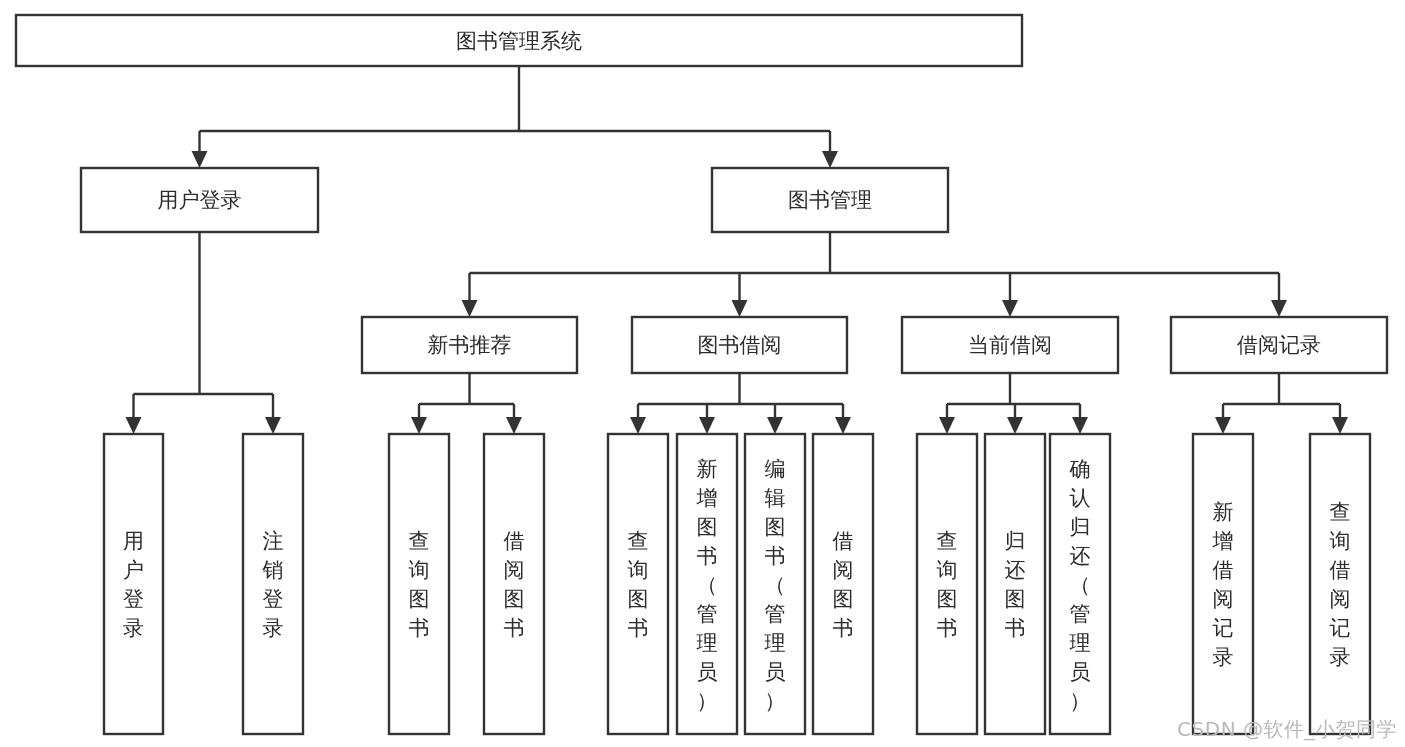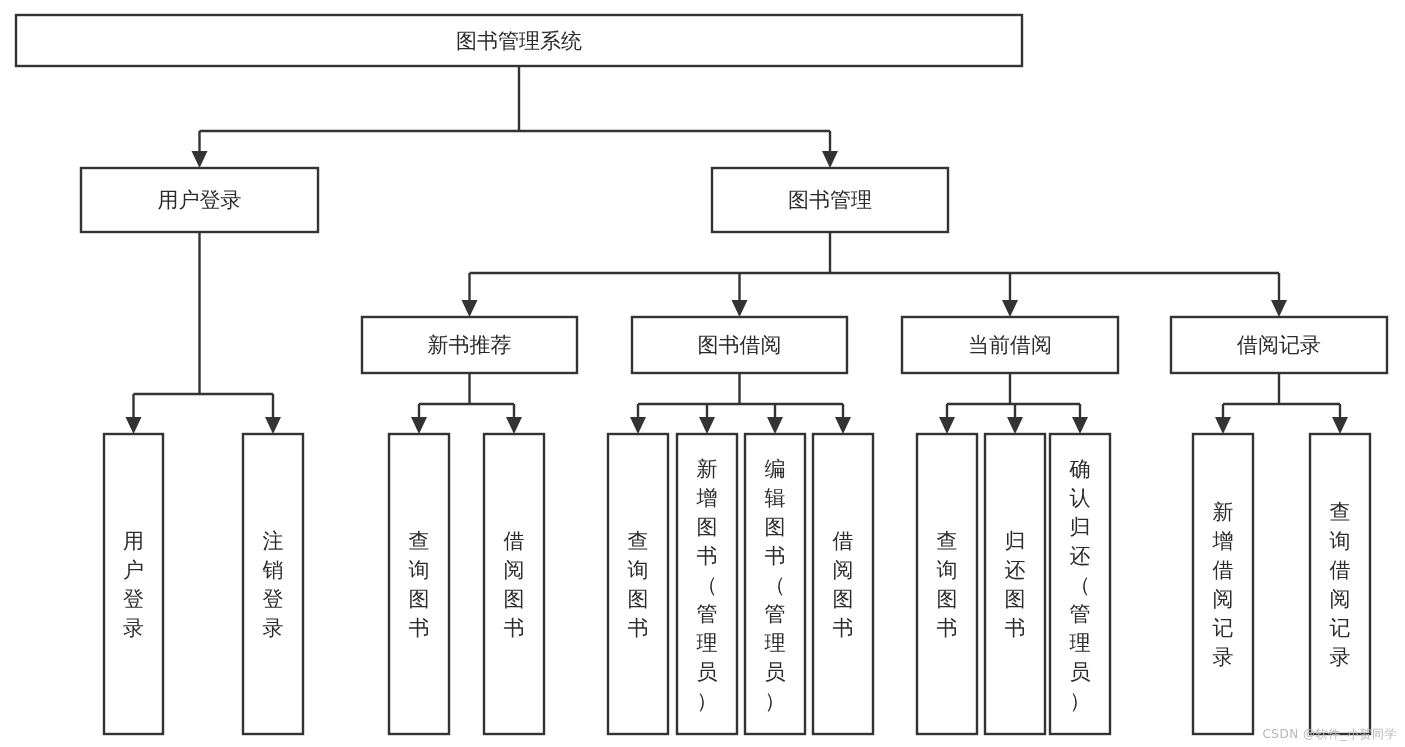--- a/index.html
+++ b/index.html
@@ -44,21 +44,21 @@
   }
   .arrow-head {
     fill: #333333;
     stroke: none;
   }
   .watermark {
     position: absolute;
     right: 8px;
     bottom: 4px;
     font-family: "DejaVu Sans", "Liberation Sans", sans-serif;
-    font-size: 12px;
+    font-size: 20px;
     color: #b8b8b8;
     white-space: nowrap;
     pointer-events: none;
     letter-spacing: 0.5px;
     margin-left: 20px;
   }
 </style>
 </head>
 <body>
 

